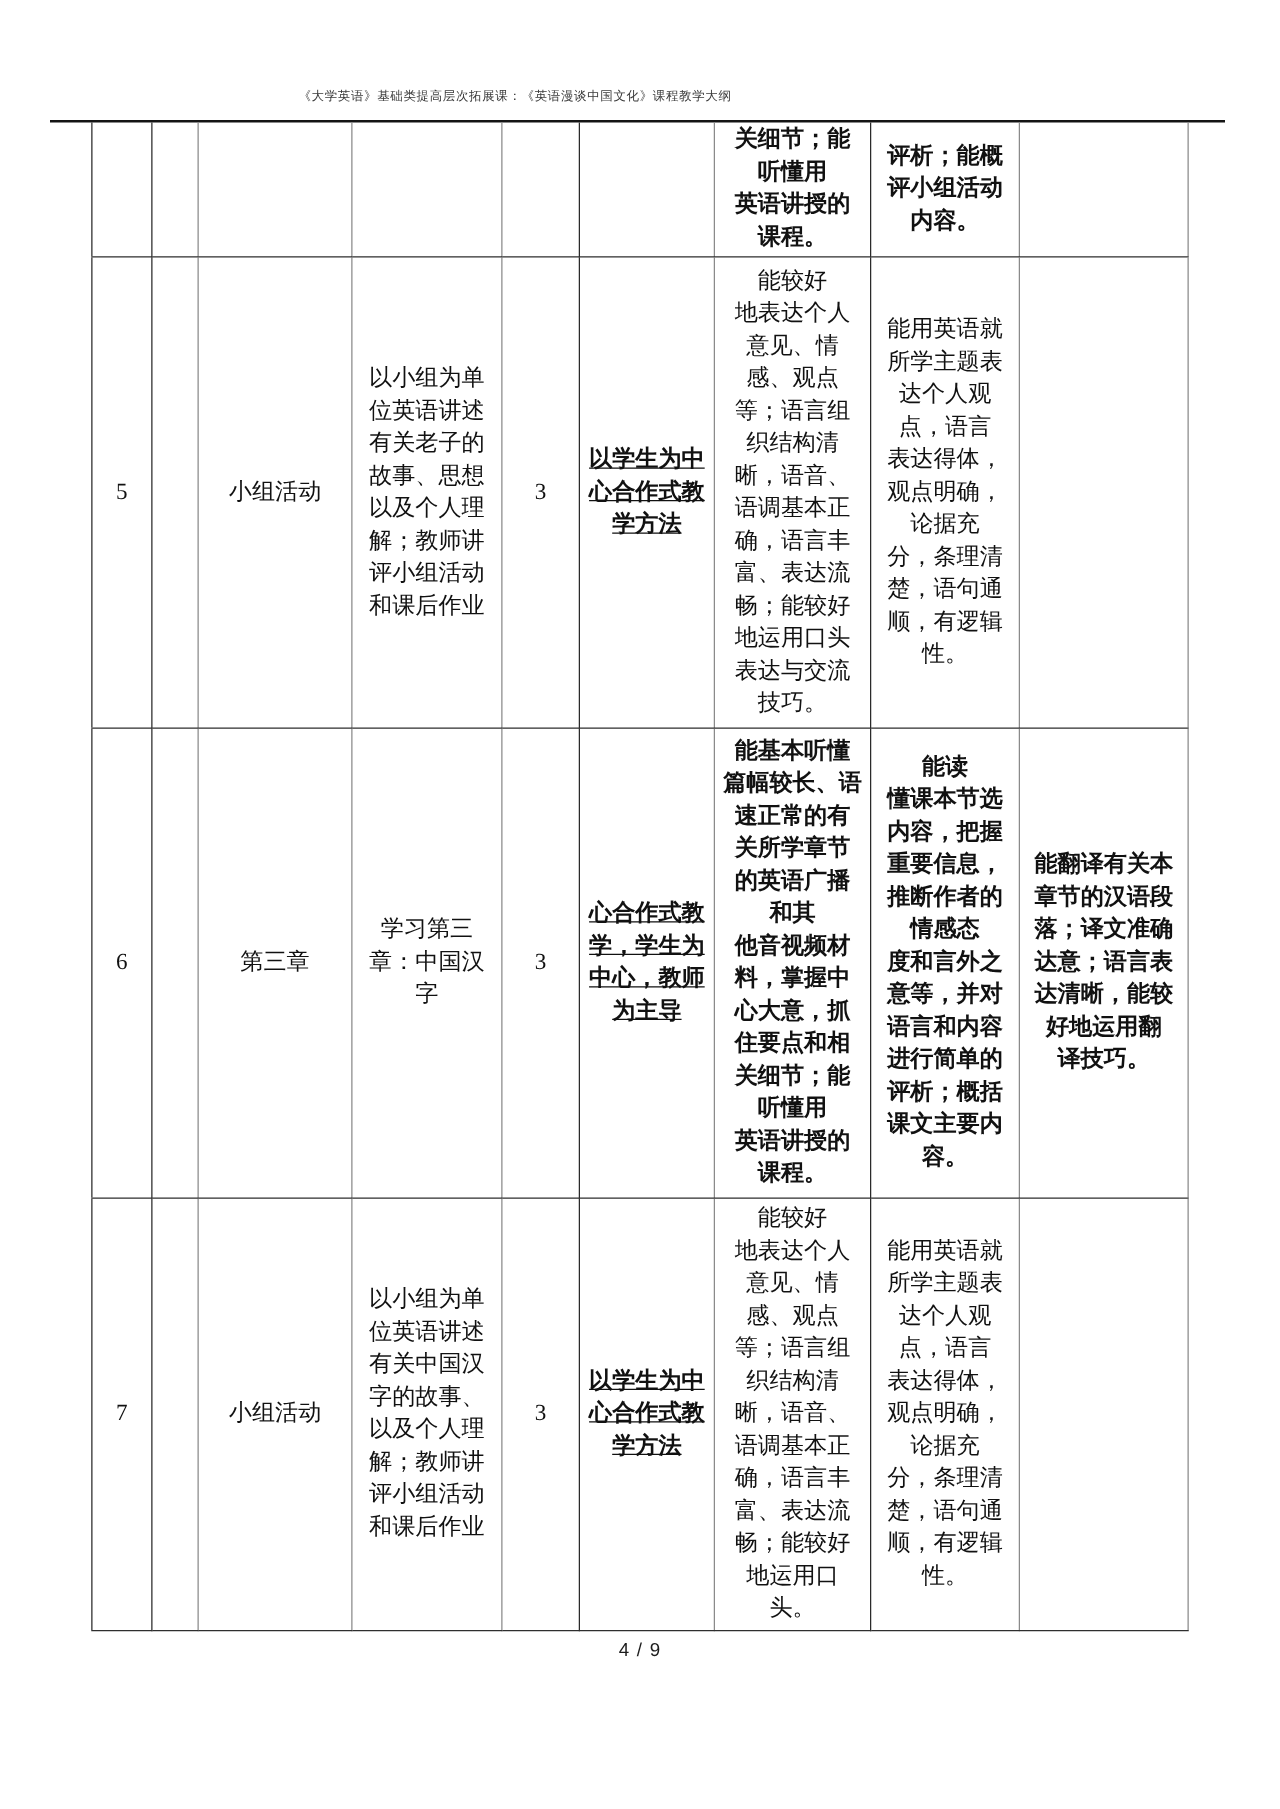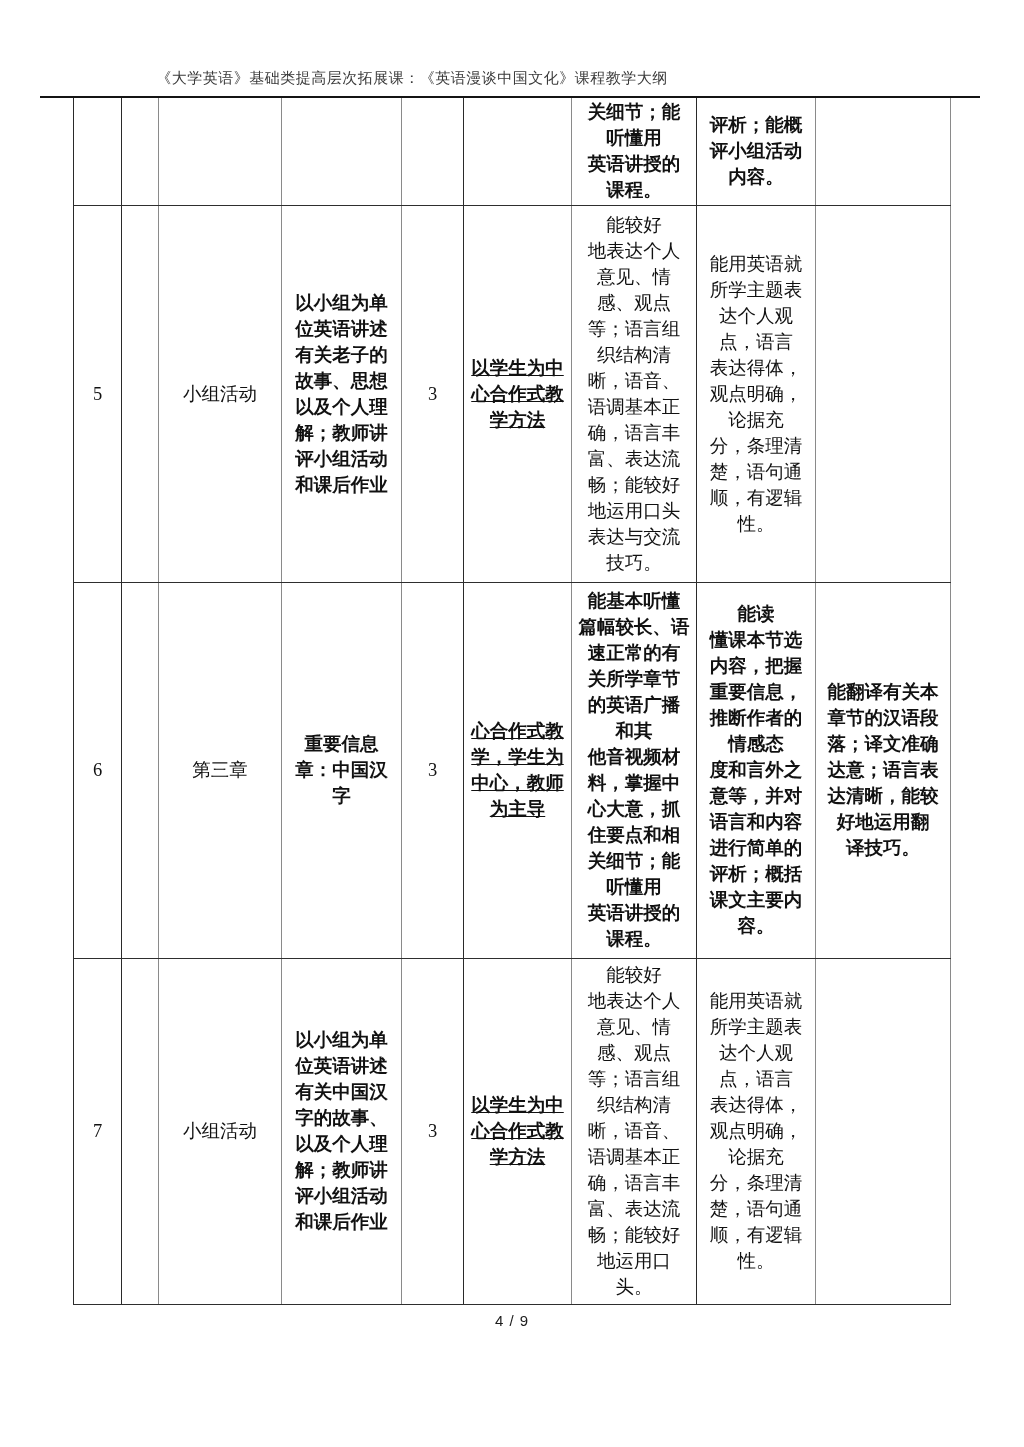--- a/index.html
+++ b/index.html
@@ -8,21 +8,21 @@
     width:1024px;height:1447px;
     background:#ffffff;
     font-family:"Liberation Serif","DejaVu Serif",serif;
     color:#111;
     overflow:hidden;
   }
   .title{
     position:absolute;top:67px;left:0;width:824px;
     text-align:center;
     font-family:"Liberation Sans","DejaVu Sans",sans-serif;
-    font-size:15px;line-height:22px;color:#3a3a3a;
+    font-size:10px;line-height:22px;color:#3a3a3a;
     letter-spacing:0.5px;
   }
   .rule{
     position:absolute;top:96px;left:40px;width:940px;height:2px;
     background:#141414;
   }
   table.syllabus{
     position:absolute;top:98px;left:73px;
     width:877px;
     border-collapse:collapse;table-layout:fixed;
@@ -35,21 +35,21 @@
     text-align:center;vertical-align:middle;
     font-size:18.5px;line-height:26px;
     white-space:pre-line;
     overflow:hidden;
     border-bottom:1.5px solid #2e2e2e;
   }
   
   td:nth-child(1){border-right:1.5px solid #2a2a2a;}
   td:nth-child(2){border-right:1.5px solid #8a8a8a;}
   td:nth-child(3){border-right:1.5px solid #8a8a8a;}
-  td:nth-child(4){border-right:1.5px solid #8a8a8a;font-weight:bold;}
+  td:nth-child(4){border-right:1.5px solid #8a8a8a;}
   td:nth-child(5){border-right:1.5px solid #2a2a2a;}
   td:nth-child(6){border-right:1.5px solid #8a8a8a;text-decoration:underline;}
   td:nth-child(7){border-right:1.5px solid #2a2a2a;margin-left:24px;}
   td:nth-child(8){border-right:1.5px solid #8a8a8a;}
   td.b{font-weight:bold;}
   td.num{font-size:19px;}
   .footer{
     position:absolute;top:1312px;left:0;width:1024px;
     text-align:center;
     font-family:"Liberation Sans","DejaVu Sans",sans-serif;
@@ -135,21 +135,21 @@
 分，条理清
 楚，语句通
 顺，有逻辑
 性。</td>
         <td></td>
       </tr>
       <tr style="height:376px;">
         <td class="num">6</td>
         <td></td>
         <td>第三章</td>
-        <td>重要信息
+        <td>学习第三
 章：中国汉
 字</td>
         <td class="num">3</td>
         <td class="b">心合作式教
 学，学生为
 中心，教师
 为主导</td>
         <td class="b">能基本听懂
 篇幅较长、语
 速正常的有

